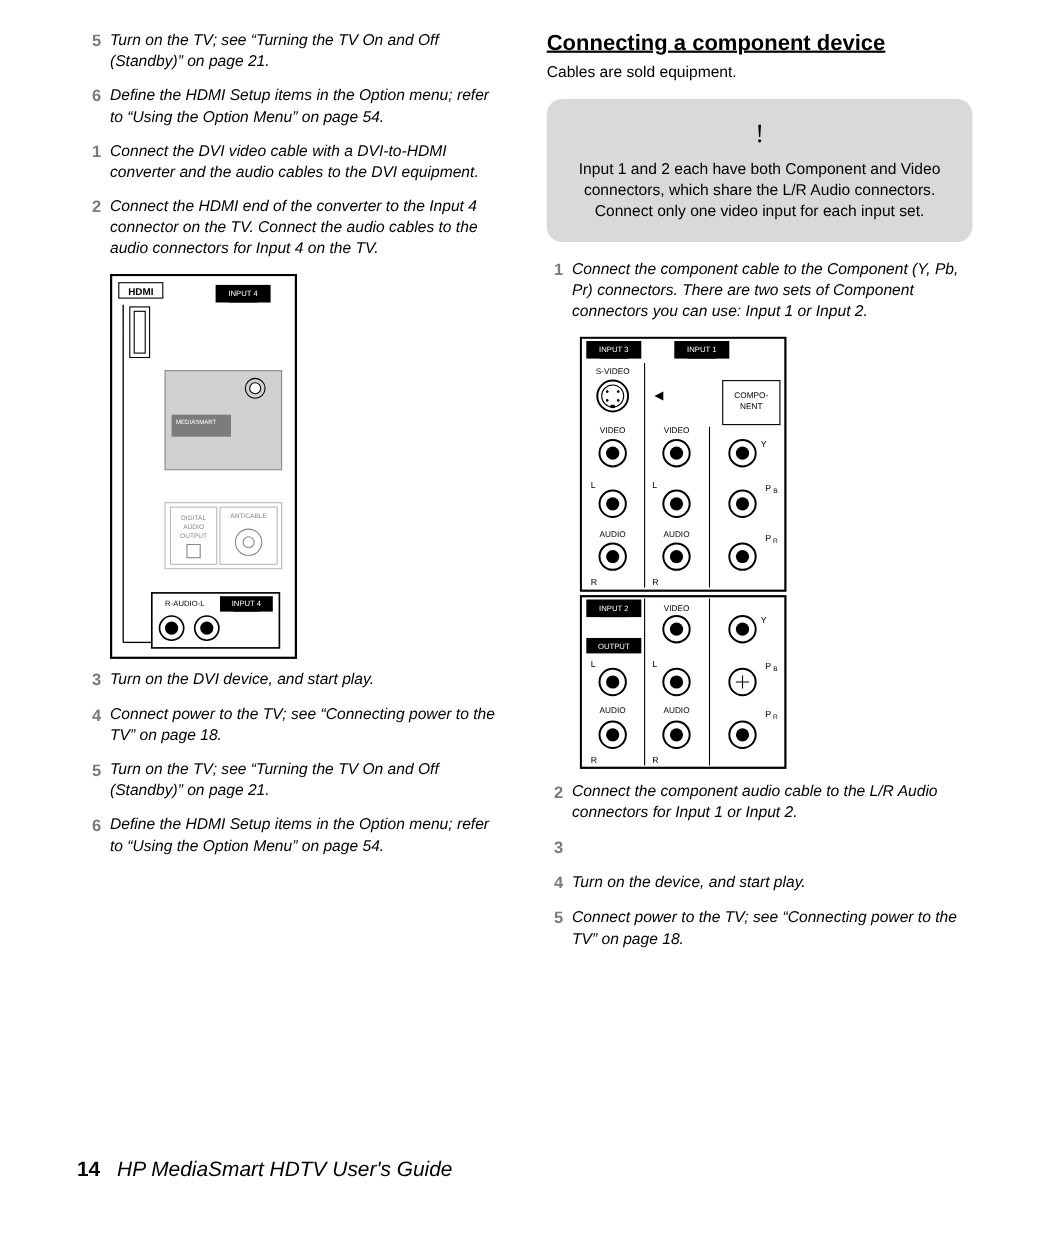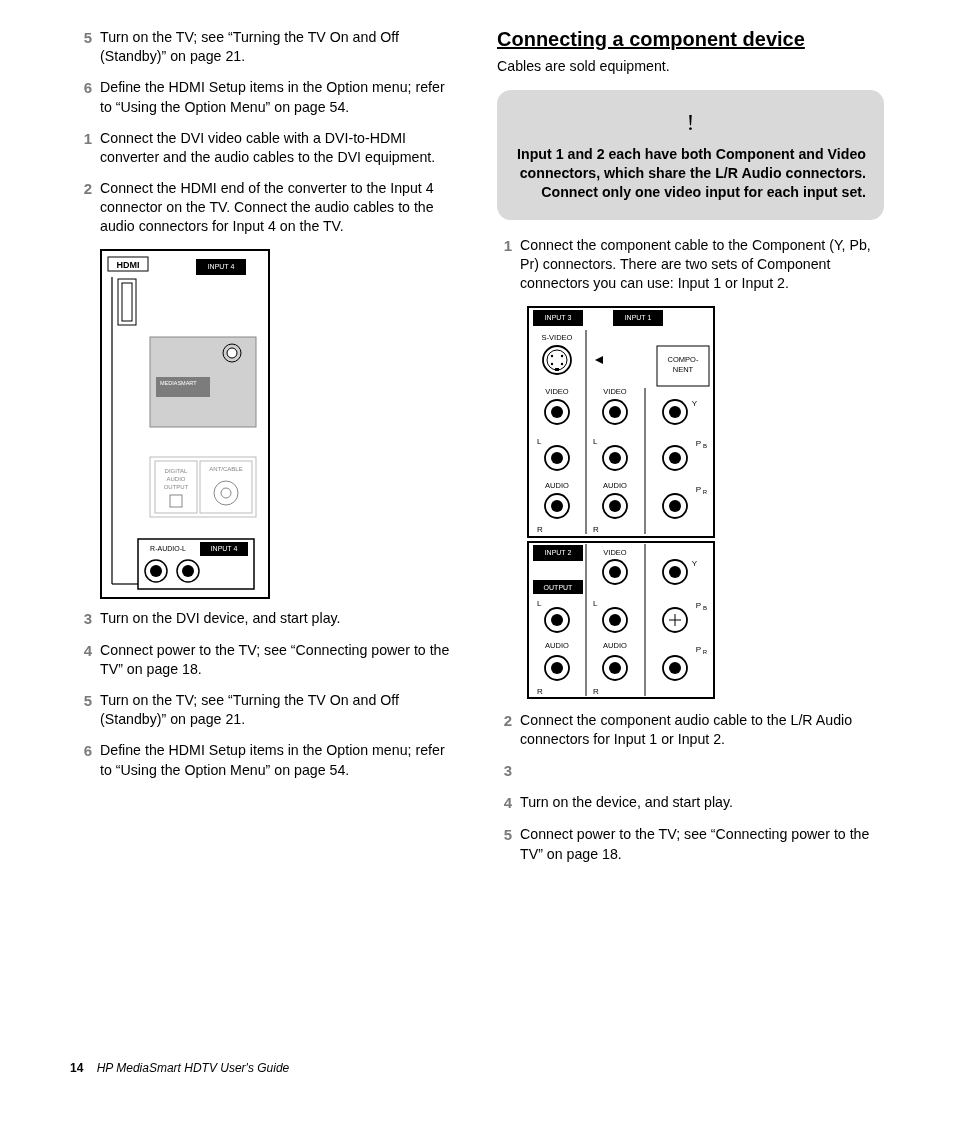--- a/index.html
+++ b/index.html
@@ -44,20 +44,21 @@
     font-weight: 700;
     color: #7a7a7a;
     font-size: 15px;
     text-align: right;
     flex-shrink: 0;
   }
   .col-left ol.steps li .num { width: 22px; }
   .col-right ol.steps li .num { width: 15px; }
   ol.steps li .txt {
     flex: 1;
+    font-style: italic;
   }
   h2.section {
     font-size: 20px;
     font-weight: 700;
     margin: 14px 0 6px 0;
     text-decoration: underline;
   }
   p.body {
     font-size: 14.2px;
     line-height: 1.35;
@@ -73,35 +74,35 @@
     line-height: 1.35;
   }
   .callout .bang {
     font-family: "Times New Roman", serif;
     font-size: 24px;
     font-weight: normal;
     display: block;
     margin-bottom: 6px;
   }
   .callout .caltext {
-    font-weight: 700;
-    text-align: right;
+    font-weight: 400;
+    text-align: center;
     display: block;
   }
   .diagram-row {
     margin: 8px 0 10px 30px;
   }
   svg.diagram {
     display: block;
   }
   .footer {
     position: absolute;
     left: 70px;
     bottom: 48px;
-    font-size: 12px;
+    font-size: 19px;
     text-align: center;
   }
   .footer .pn {
     font-weight: 700;
     margin-right: 10px;
   }
   .footer .ft {
     font-style: italic;
   }
 </style>

